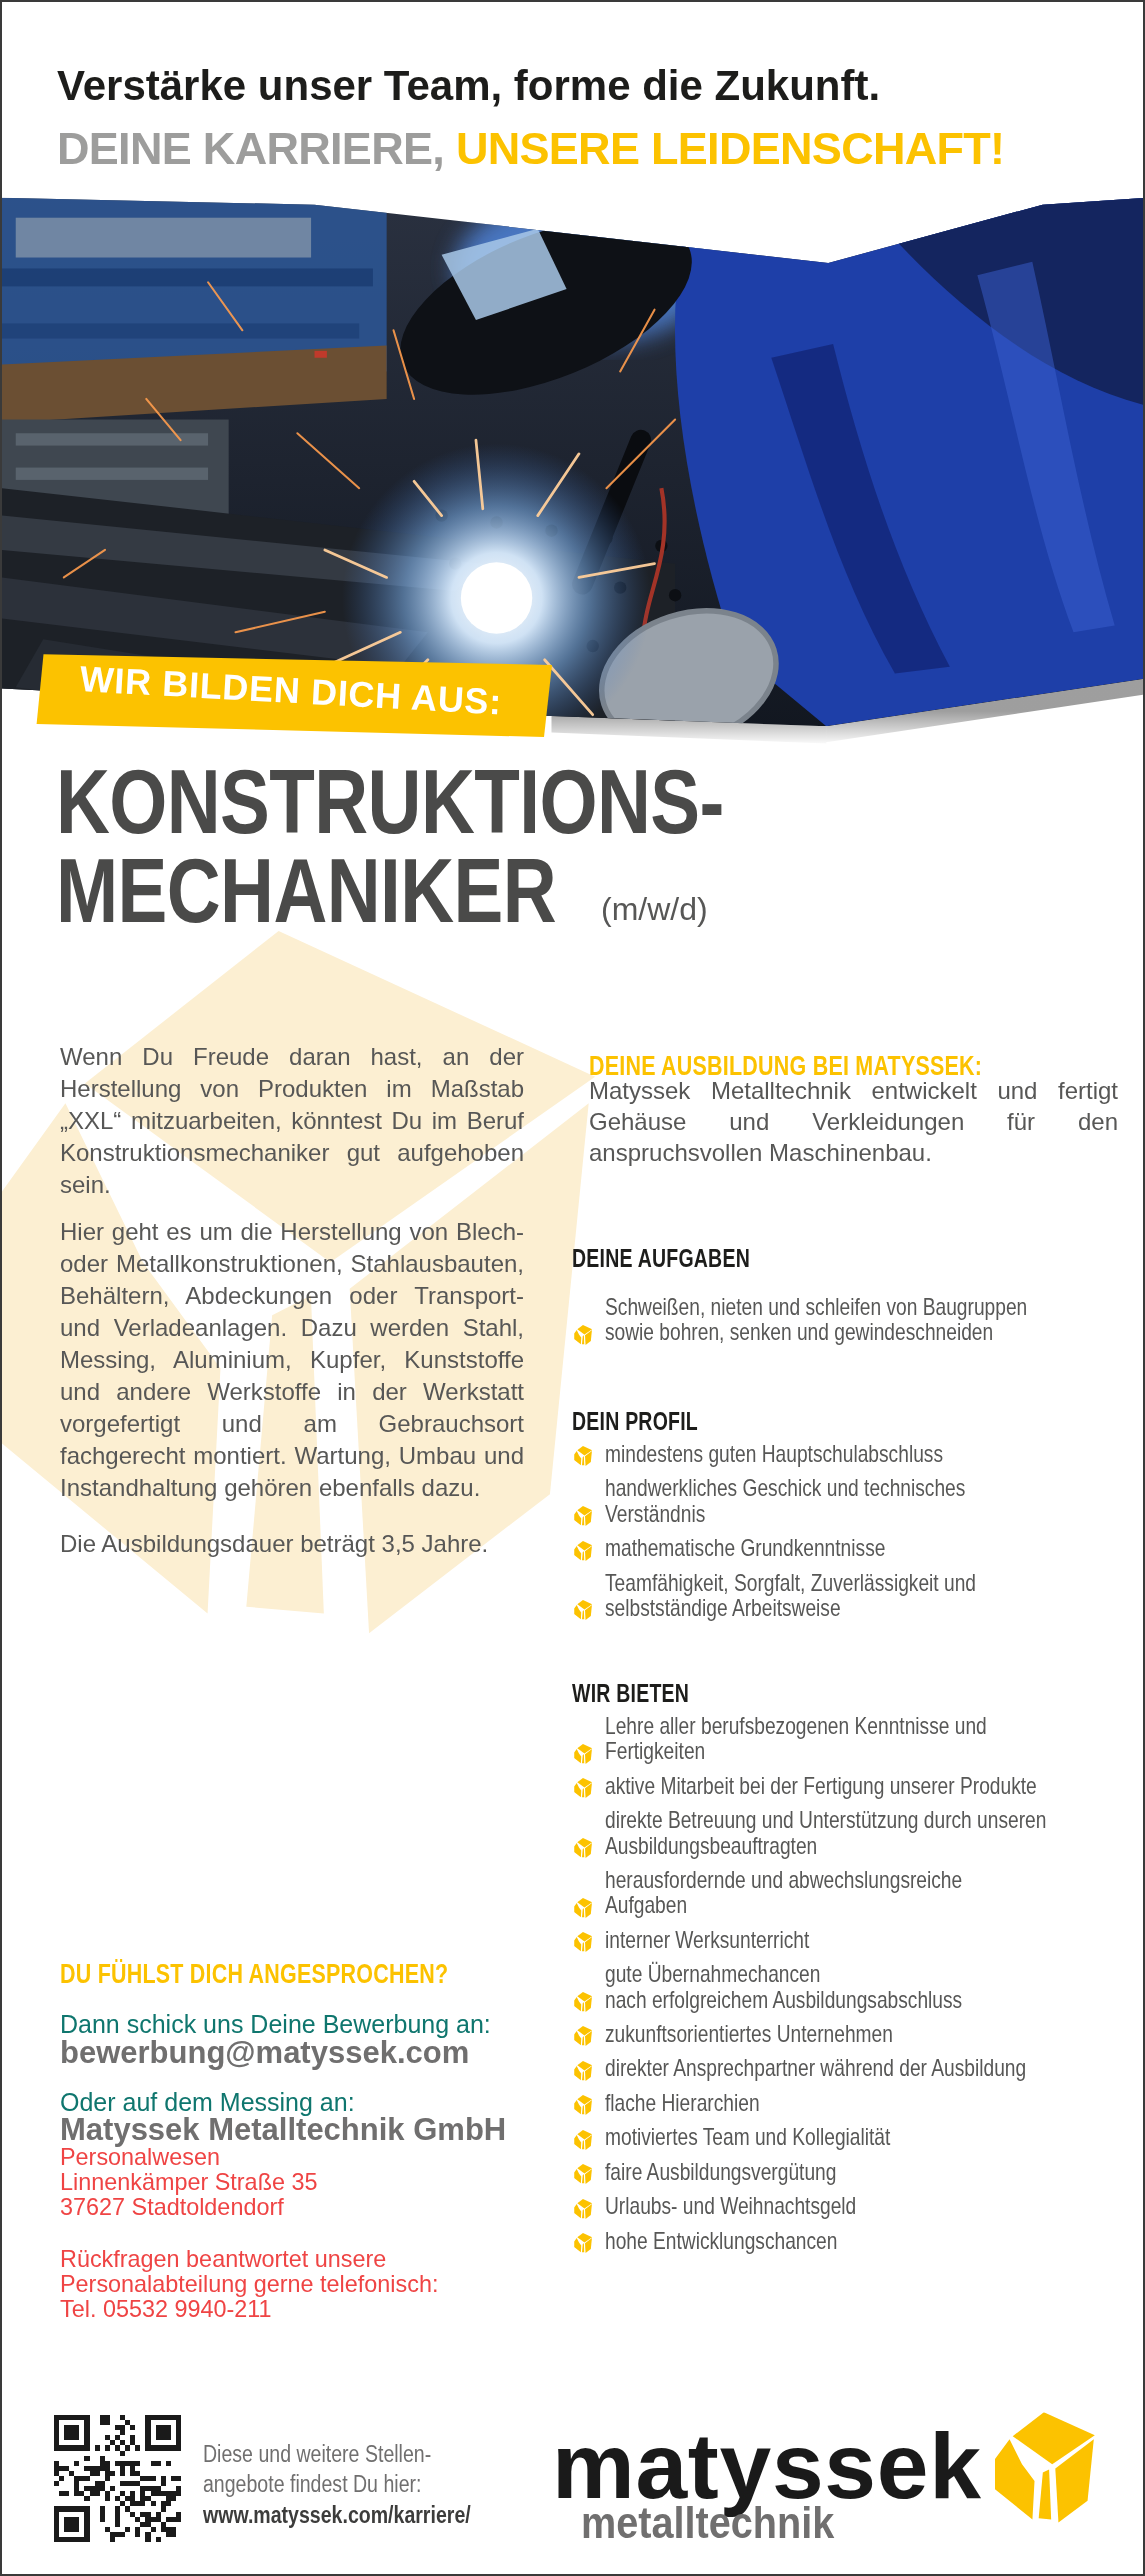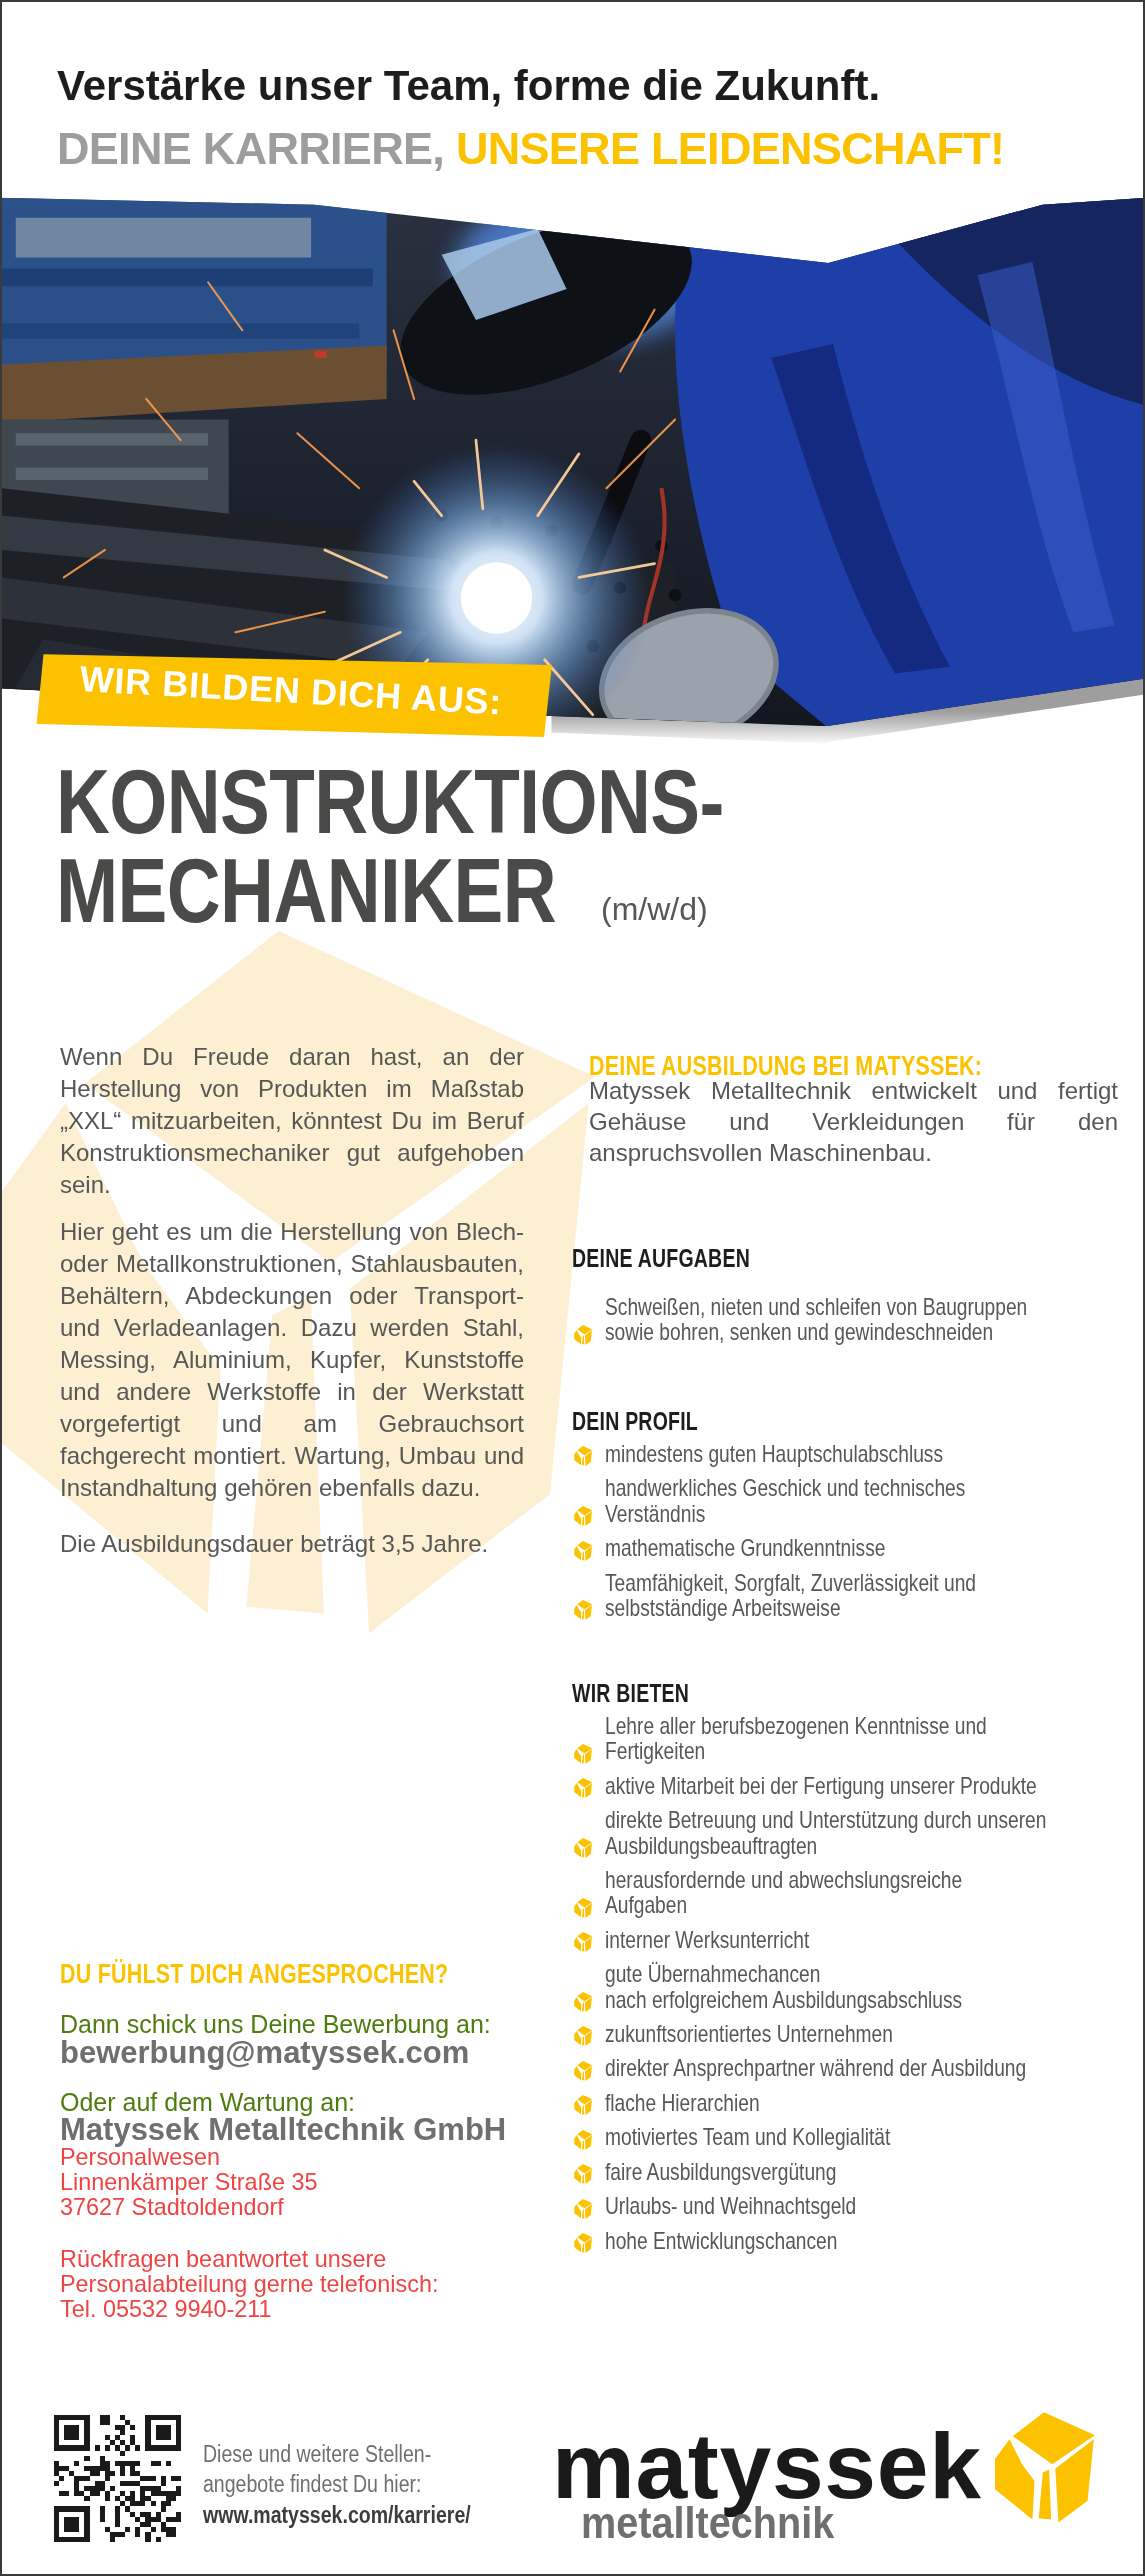--- a/index.html
+++ b/index.html
@@ -28,21 +28,21 @@
   
   .watermark{left:-27.5px;top:929px;width:646px;height:742px;color:#fcefd2;z-index:0;}
   
   .lp{left:58px;width:464px;font-size:24px;line-height:32px;text-align:justify;
       hyphens:auto;z-index:1;}
   .lp.p1{top:1039px;} .lp.p2{top:1214px;} .lp.p3{top:1526px;text-align:left;}
   .yellow-h{font-size:27.5px;font-weight:700;color:#fcc200;transform:scaleX(.78);
             transform-origin:left top;white-space:nowrap;letter-spacing:0.3px;z-index:1;}
   .ch{left:58px;top:1956px;}
   .cline{left:58px;z-index:1;white-space:pre-line;}
-  .c-int{font-size:25px;color:#4d7c0f;}
+  .c-int{font-size:25px;color:#0f766e;}
   .c-big{font-size:31px;font-weight:700;color:#706f6f;}
   .c-sm{font-size:23.4px;line-height:25px;color:#ef4444;}
   .ci1{top:2008px;} .ce{top:2033px;} .ci2{top:2086px;} .cc{top:2110px;}
   .ca{top:2143px;} .cq{top:2245px;}
   
   .th{left:587px;top:1048px;}
   .tt{left:587px;top:1073px;width:529px;font-size:24px;line-height:31px;text-align:justify;hyphens:auto;}
   .sec-h{font-size:26px;font-weight:700;color:#1d1d1b;transform:scaleX(.75);
          transform-origin:left top;white-space:nowrap;letter-spacing:0.3px;}
   .sh1{left:570px;top:1241px;} .sh2{left:570px;top:1404px;} .sh3{left:570px;top:1676px;}
@@ -203,21 +203,21 @@
       <use href="#cube"></use>
     </svg>
 
   <div class="abs lp p1">Wenn Du Freude daran hast, an der Herstellung von Produkten im Maßstab „XXL“ mitzuarbeiten, könntest Du im Beruf Konstruktionsmechaniker gut aufgehoben sein.</div>
   <div class="abs lp p2">Hier geht es um die Herstellung von Blech- oder Metallkonstruktionen, Stahlausbauten, Behältern, Abdeckungen oder Transport- und Verladeanlagen. Dazu werden Stahl, Messing, Aluminium, Kupfer, Kunststoffe und andere Werkstoffe in der Werkstatt vorgefertigt und am Gebrauchsort fachgerecht montiert. Wartung, Umbau und Instandhaltung gehören ebenfalls dazu.</div>
   <div class="abs lp p3">Die Ausbildungsdauer beträgt 3,5 Jahre.</div>
 
   <div class="abs yellow-h ch">DU FÜHLST DICH ANGESPROCHEN?</div>
   <div class="abs cline c-int ci1">Dann schick uns Deine Bewerbung an:</div>
   <div class="abs cline c-big ce">bewerbung@matyssek.com</div>
-  <div class="abs cline c-int ci2">Oder auf dem Wartung an:</div>
+  <div class="abs cline c-int ci2">Oder auf dem Messing an:</div>
   <div class="abs cline c-big cc">Matyssek Metalltechnik GmbH</div>
   <div class="abs cline c-sm ca">Personalwesen
 Linnenkämper Straße 35
 37627 Stadtoldendorf</div>
   <div class="abs cline c-sm cq">Rückfragen beantwortet unsere
 Personalabteilung gerne telefonisch:
 Tel. 05532 9940-211</div>
 
   <div class="abs yellow-h th">DEINE AUSBILDUNG BEI MATYSSEK:</div>
   <div class="abs tt">Matyssek Metalltechnik entwickelt und fertigt Gehäuse und Verkleidungen für den anspruchsvollen Maschinenbau.</div>

